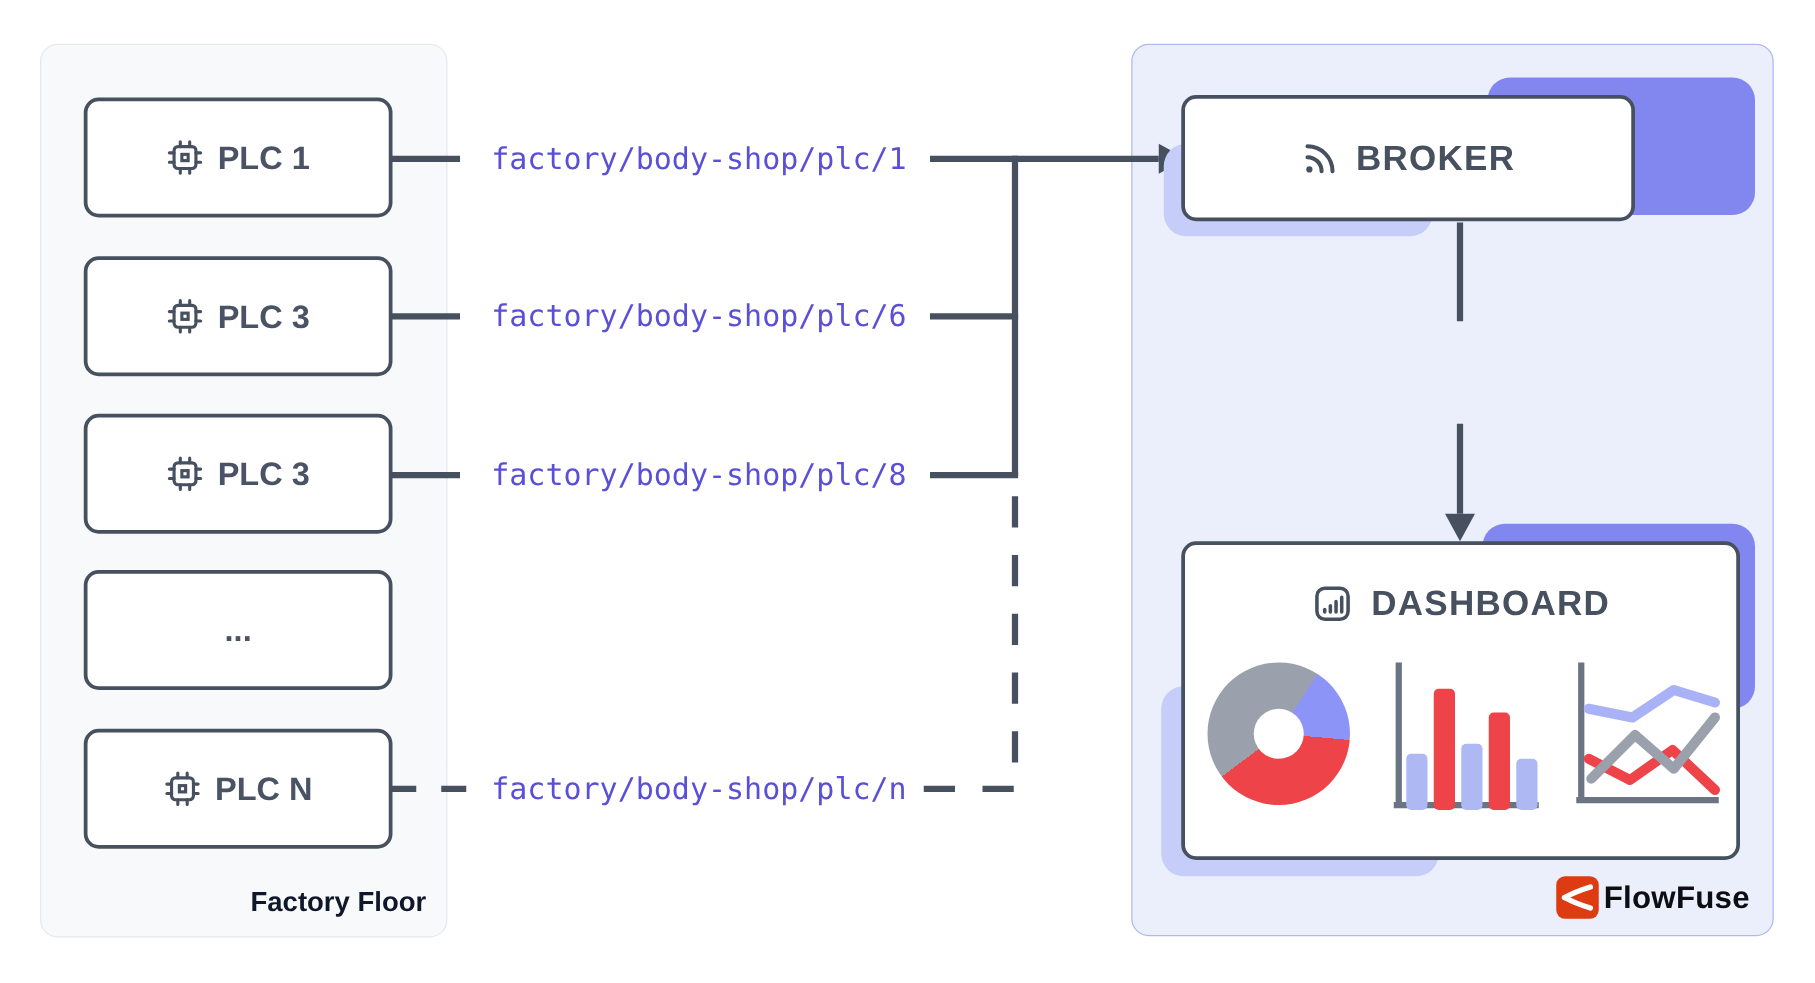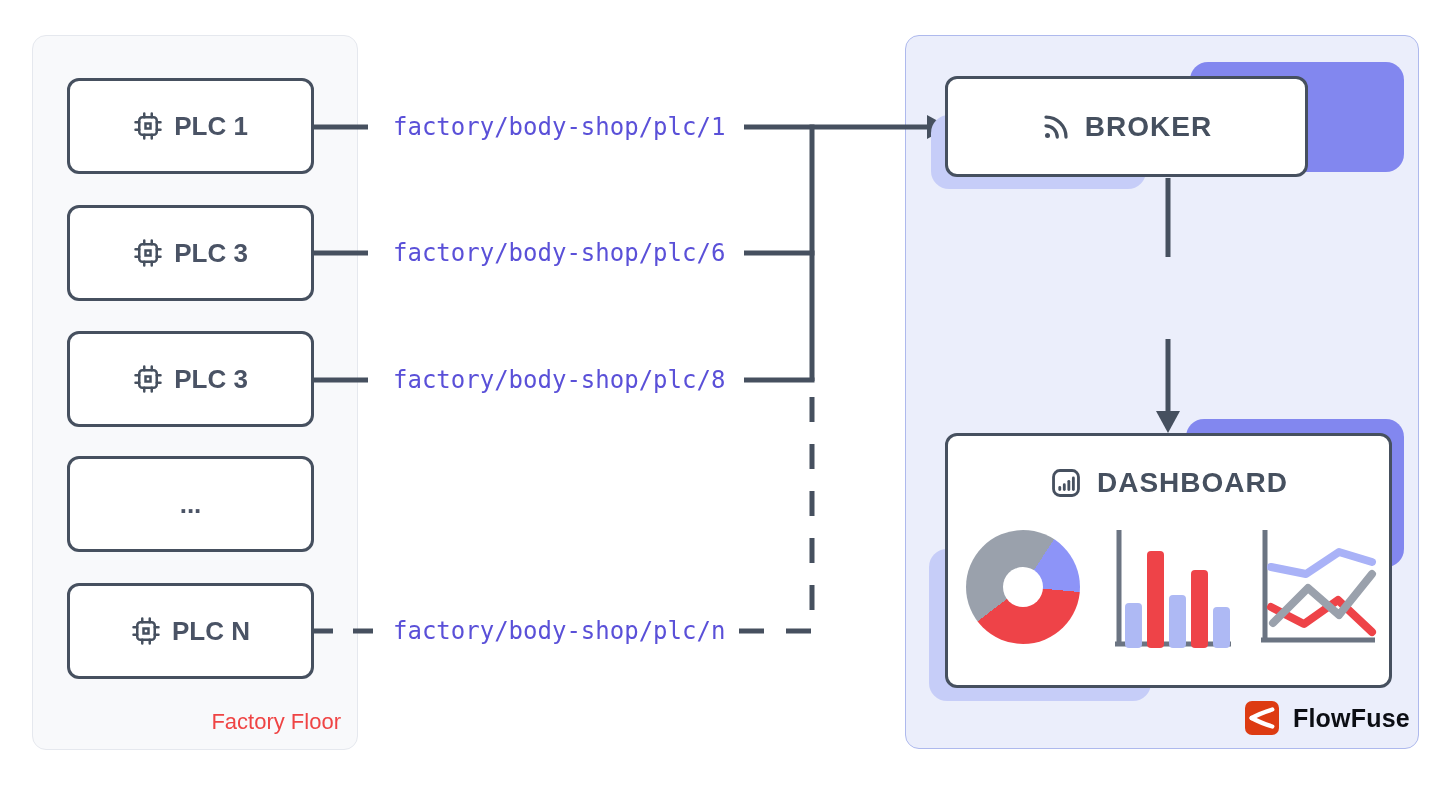--- a/index.html
+++ b/index.html
@@ -10,21 +10,21 @@
   
   .left-panel{
     position:absolute;left:32px;top:35px;width:326px;height:715px;
     background:#f8f9fb;border:1.5px solid #e5e8ee;border-radius:14px;box-sizing:border-box;
   }
   .right-panel{
     position:absolute;left:905px;top:35px;width:514px;height:714px;
     background:#ebeefb;border:1.5px solid #aeb9ed;border-radius:14px;box-sizing:border-box;
   }
   .panel-caption{
-    position:absolute;right:16px;bottom:14px;font-size:22px;font-weight:normal;color:#ef4444;
+    position:absolute;right:16px;bottom:14px;font-size:22px;font-weight:bold;color:#0f172a;
   }
   
   .plc-box{
     position:absolute;left:34px;width:247px;height:96px;background:#ffffff;
     border:3.5px solid #46505f;border-radius:12px;box-sizing:border-box;
     display:flex;align-items:center;justify-content:center;gap:11px;
     color:#4a5365;font-size:26px;font-weight:bold;
   }
   .plc-box .cpu{flex:0 0 auto;display:flex;}
   
@@ -51,21 +51,21 @@
   .bar-svg{position:absolute;left:161px;top:87px;}
   .line-svg{position:absolute;left:305px;top:85px;}
   
   .connectors{position:absolute;left:0;top:0;z-index:1;pointer-events:none;}
   .topic{
     position:absolute;z-index:2;font-family:"DejaVu Sans Mono","Liberation Mono",monospace;
     font-size:24px;line-height:30px;color:#5a50d8;white-space:nowrap;
   }
   .topic.center{width:332px;text-align:center;}
   
-  .brand{position:absolute;left:1245px;top:701px;display:flex;align-items:center;gap:14px;z-index:2;}
+  .brand{position:absolute;left:1245px;top:701px;display:flex;align-items:center;gap:4px;z-index:2;}
   .brand-badge{width:34px;height:34px;border-radius:7px;background:#dd3b12;display:flex;align-items:center;justify-content:center;}
   .brand-name{font-size:25px;font-weight:bold;color:#0c0e14;letter-spacing:.2px;}
 </style>
 </head>
 <body>
 
 <div class="canvas">
 
   <section class="left-panel">
     <div class="plc-box" style="top:42px">

